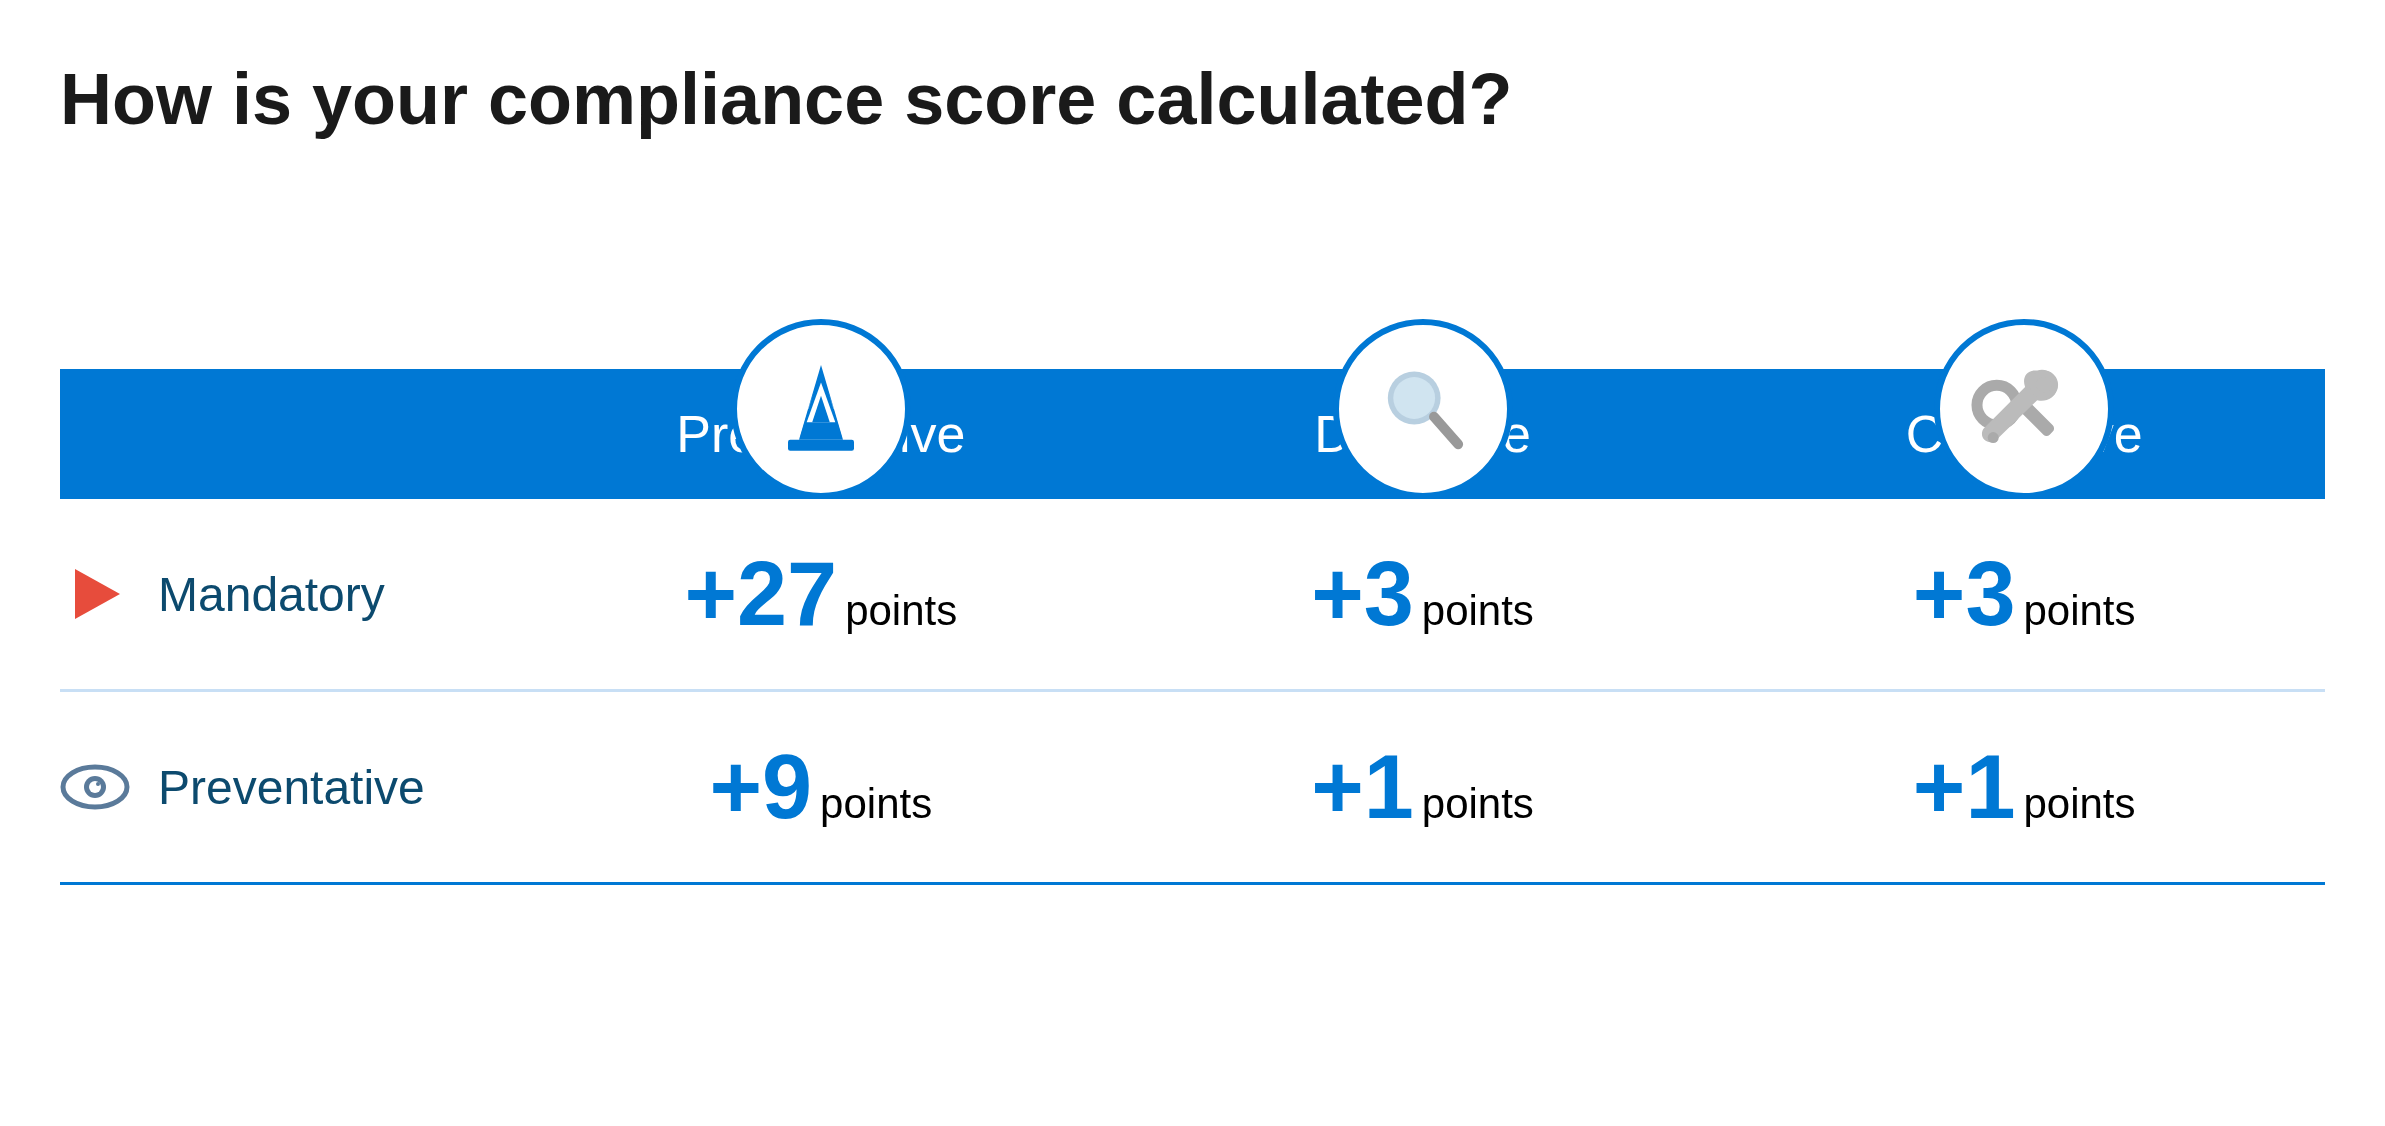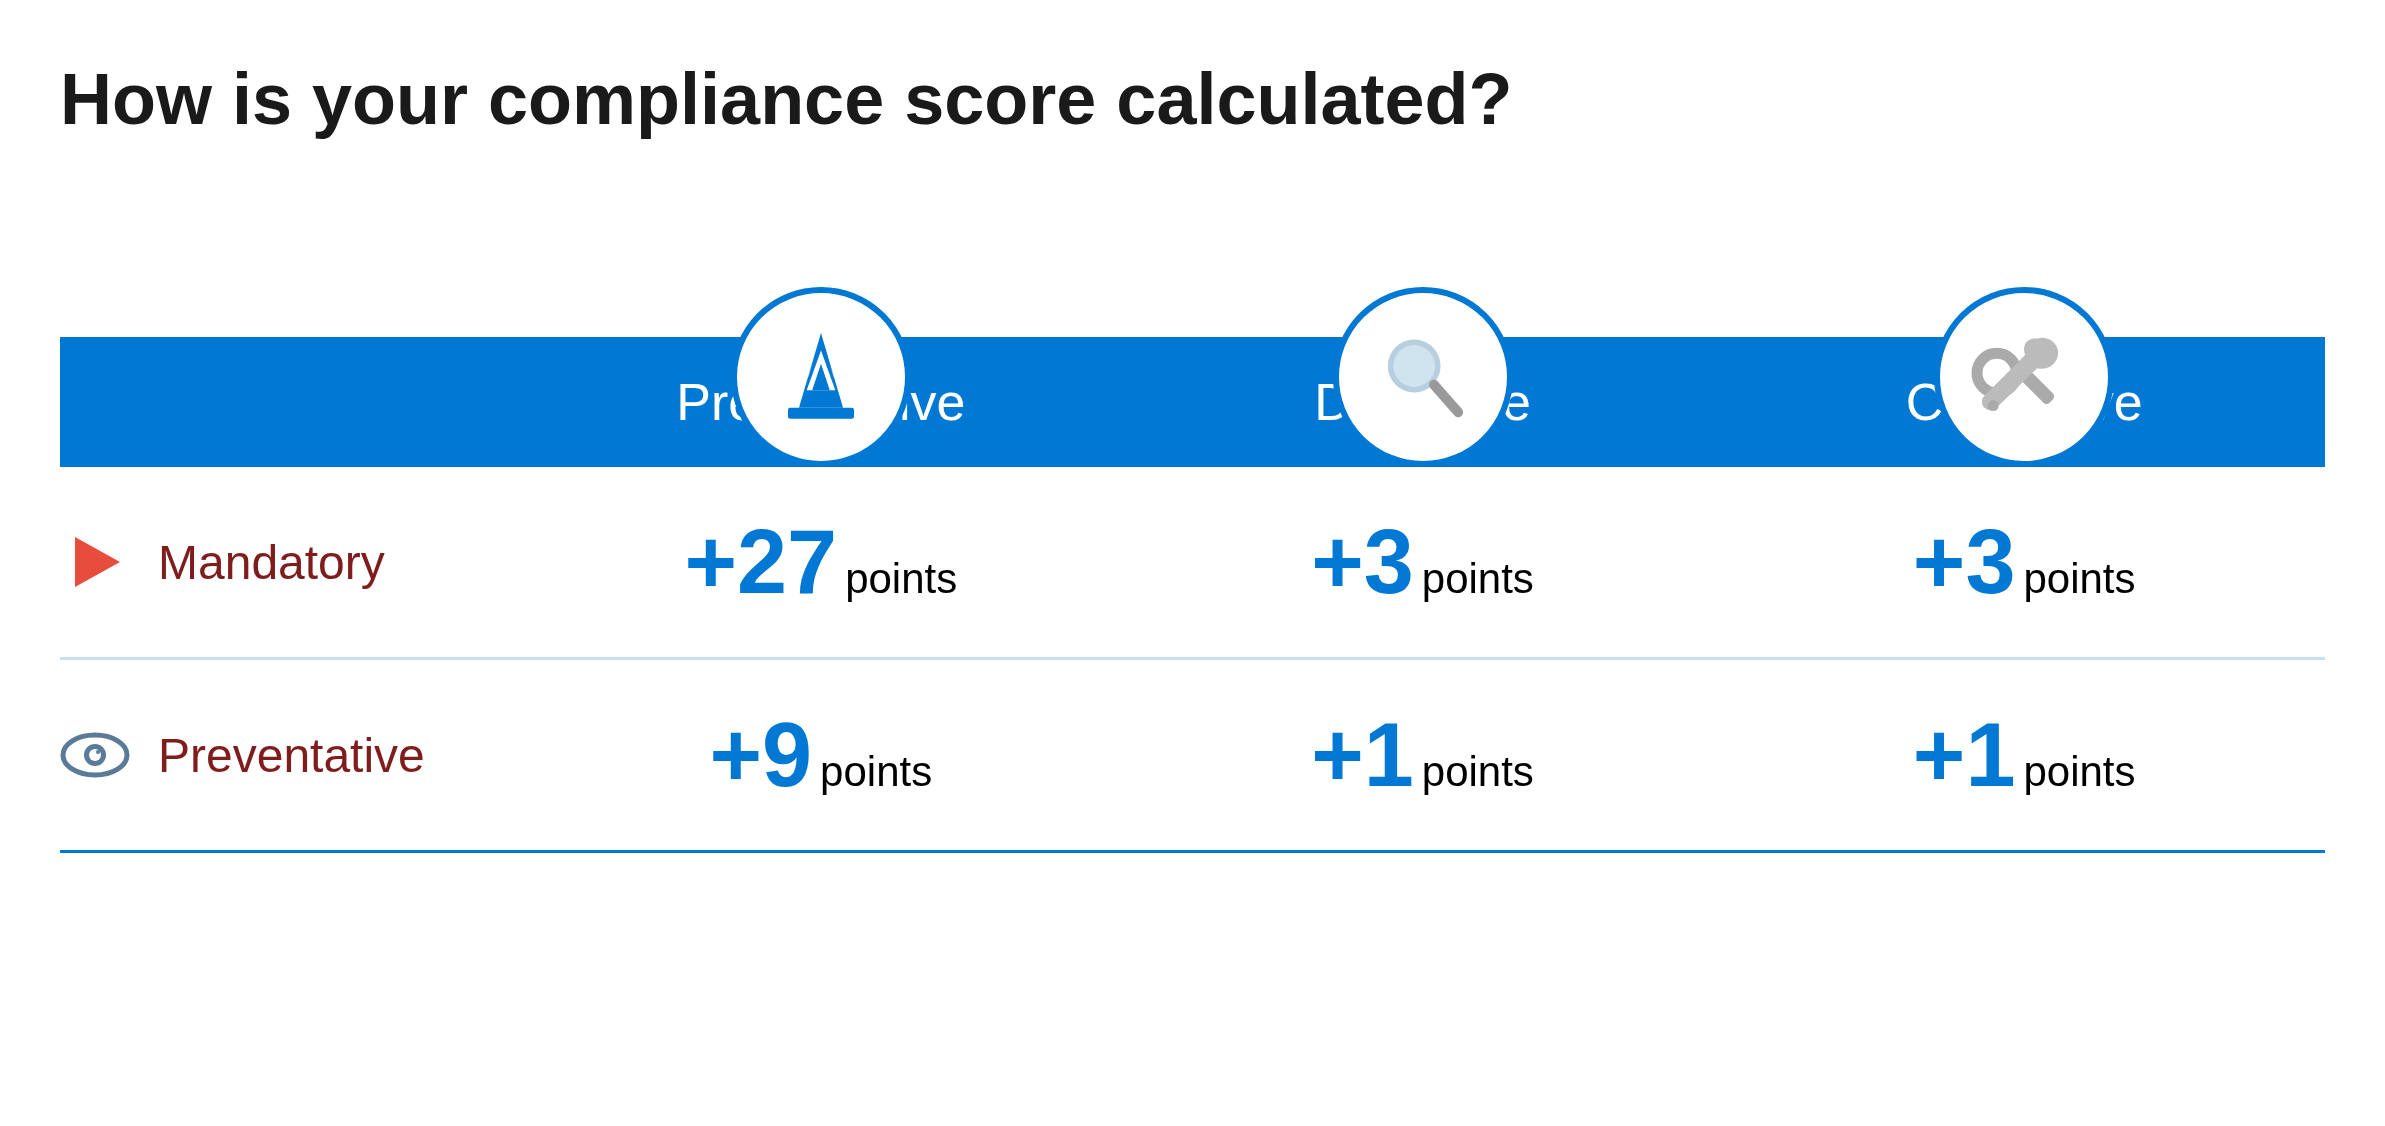--- a/index.html
+++ b/index.html
@@ -15,21 +15,21 @@
       height: 1126px;
       background: #ffffff;
       padding: 60px 60px 40px 60px;
       display: flex;
       flex-direction: column;
     }
     .title {
       font-size: 72px;
       font-weight: 700;
       color: #1a1a1a;
-      margin-bottom: 48px;
+      margin-bottom: 80px;
       line-height: 1.1;
     }
     .content-area {
       flex: 1;
       display: flex;
       flex-direction: column;
     }
     
     .header-section {
       position: relative;
@@ -130,21 +130,21 @@
     .row-icon {
       width: 70px;
       height: 70px;
       display: flex;
       align-items: center;
       justify-content: center;
       flex-shrink: 0;
     }
     .row-label-text {
       font-size: 48px;
-      color: #7f1d1d;
+      color: #0c4a6e;
       font-weight: 400;
     }
     .data-cell {
       flex: 1;
       display: flex;
       align-items: center;
       justify-content: center;
     }
     .points-value {
       font-size: 48px;

